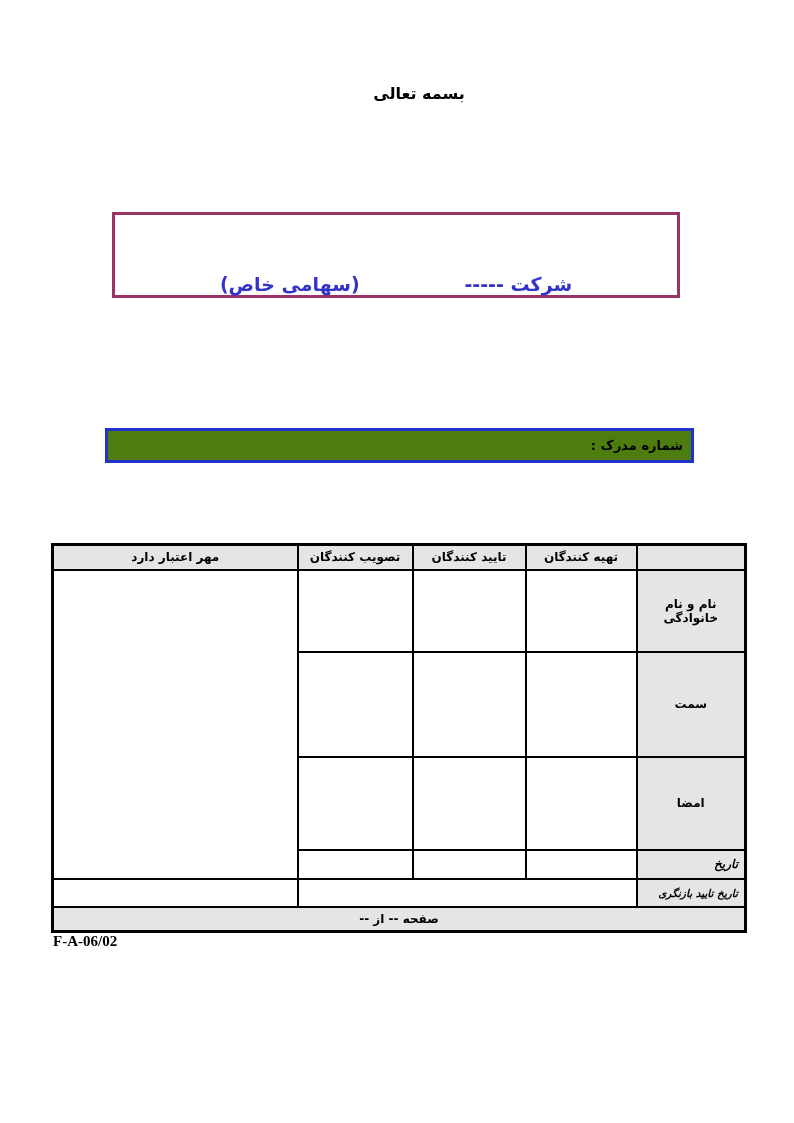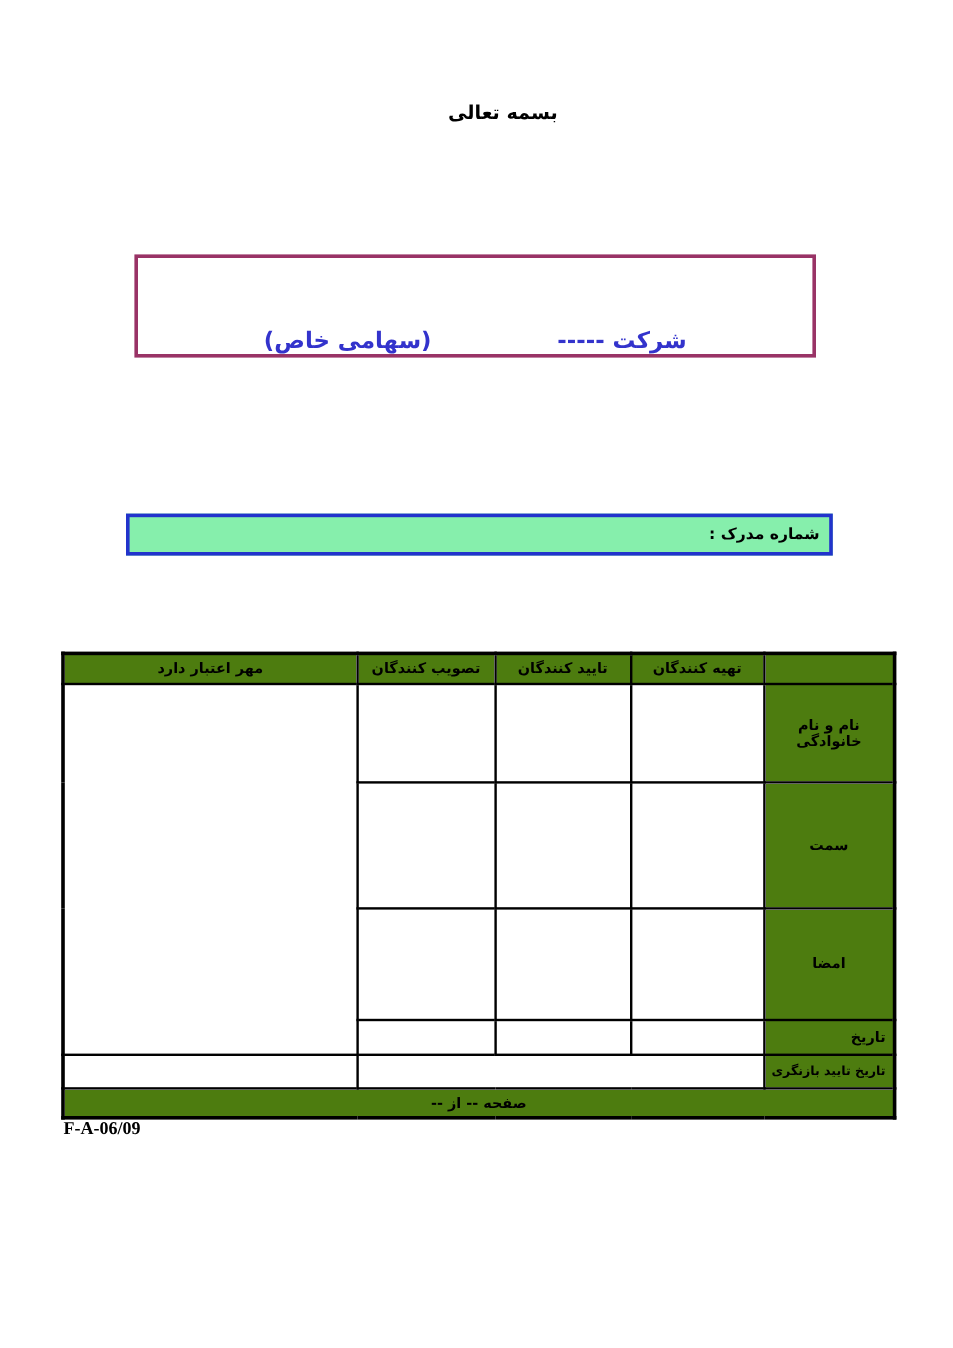--- a/index.html
+++ b/index.html
@@ -43,21 +43,21 @@
   .title-box {
     position: absolute;
     left: 105px; top: 428px;
     width: 589px; height: 35px;
     display: flex;
     direction: rtl;
     gap: 4px;
   }
   .title-cell {
     border: 3px solid #2233cc;
-    background: #86efac;
+    background: #4d7c0f;
     display: flex;
     align-items: center;
     font-weight: bold;
     font-size: 13px;
     direction: rtl;
     white-space: nowrap;
   }
   .title-cell.doc-title {
     width: 283px;
     justify-content: center;
@@ -79,25 +79,26 @@
     font-size: 12px;
   }
   .approval-table th, .approval-table td {
     border: 2px solid #000;
     font-weight: bold;
     text-align: center;
     vertical-align: middle;
     padding: 0 3px;
     overflow: hidden;
   }
-  .approval-table .gray { background: #4d7c0f; }
+  .approval-table .gray { background: #e5e5e5; }
   .approval-table .white { background: #ffffff; }
   .approval-table td.start-align {
     text-align: right;
     padding-right: 6px;
+    font-style: italic;
   }
   .approval-table .small-label { font-size: 10.5px; }
 
   tr.r-header   { height: 25px; }
   tr.r-name     { height: 82px; }
   tr.r-position { height: 105px; }
   tr.r-signature{ height: 93px; }
   tr.r-date     { height: 29px; }
   tr.r-revision { height: 28px; }
   tr.r-page     { height: 25px; }
@@ -170,13 +171,13 @@
       <td class="gray start-align small-label">تاریخ تایید بازنگری</td>
       <td class="white" colspan="3"></td>
       <td class="white"></td>
     </tr>
     <tr class="r-page">
       <td class="gray" colspan="5">صفحه -- از --</td>
     </tr>
   </tbody>
 </table>
 
-<div class="footer-code">F-A-06/09</div>
+<div class="footer-code">F-A-06/02</div>
 
 </body></html>

